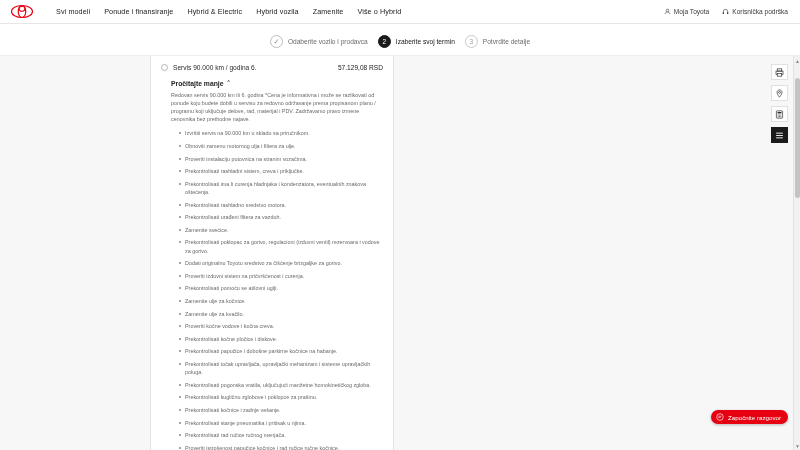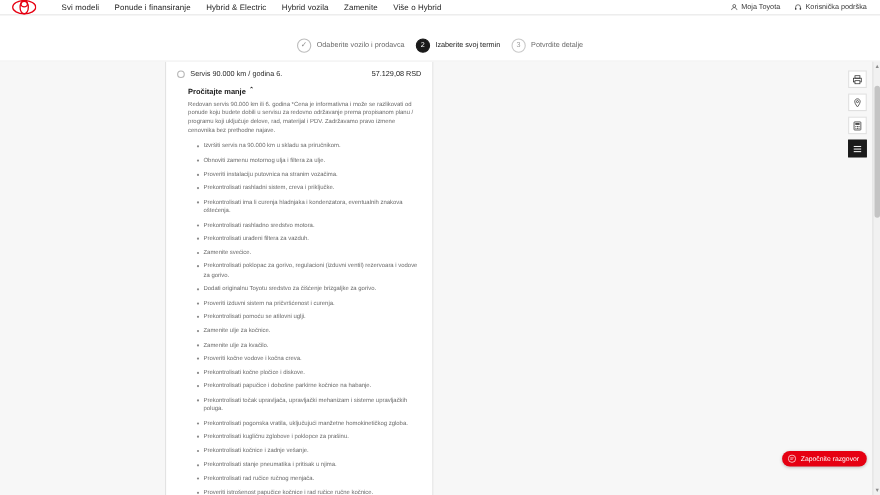--- a/index.html
+++ b/index.html
@@ -7,21 +7,21 @@
     margin: 0; padding: 0;
     width: 800px; height: 450px;
     overflow: hidden;
     background: #ffffff;
     font-family: "Liberation Sans", sans-serif;
   }
   body { position: relative; }
 
   
   .topnav {
-    position: absolute; top: 0; left: 0; width: 800px; height: 14px;
+    position: absolute; top: 0; left: 0; width: 800px; height: 24px;
     background: #ffffff;
     border-bottom: 1px solid #e6e6e6;
     display: flex; align-items: center;
     z-index: 30;
   }
   .logo-wrap {
     width: 44px; height: 28px;
     display: flex; align-items: center; justify-content: center;
   }
   .toyota-logo { width: 22px; height: 15px; display: block; }

